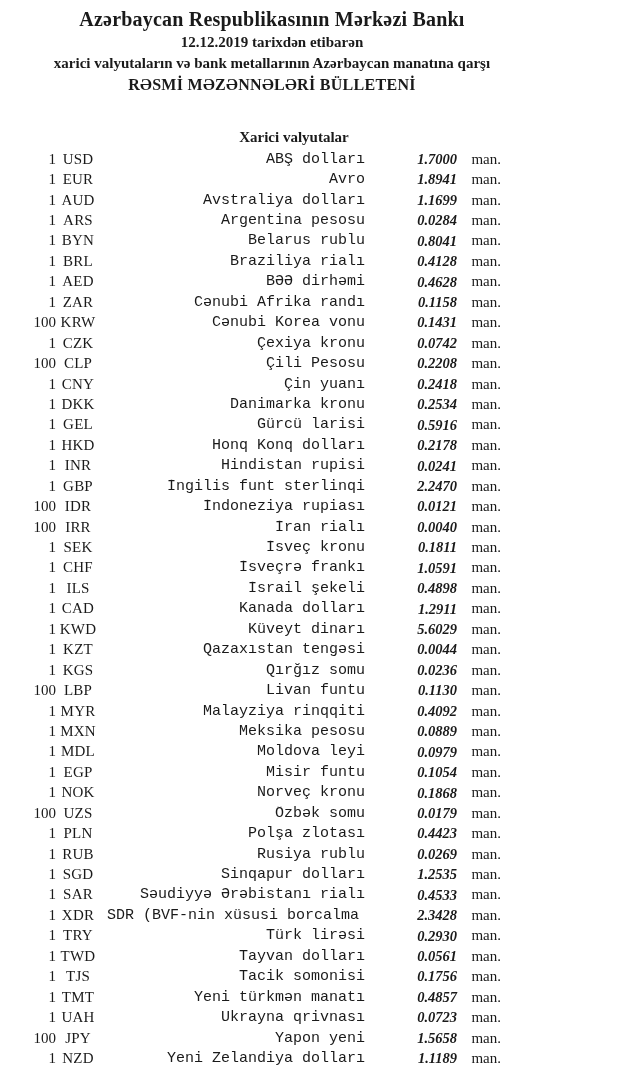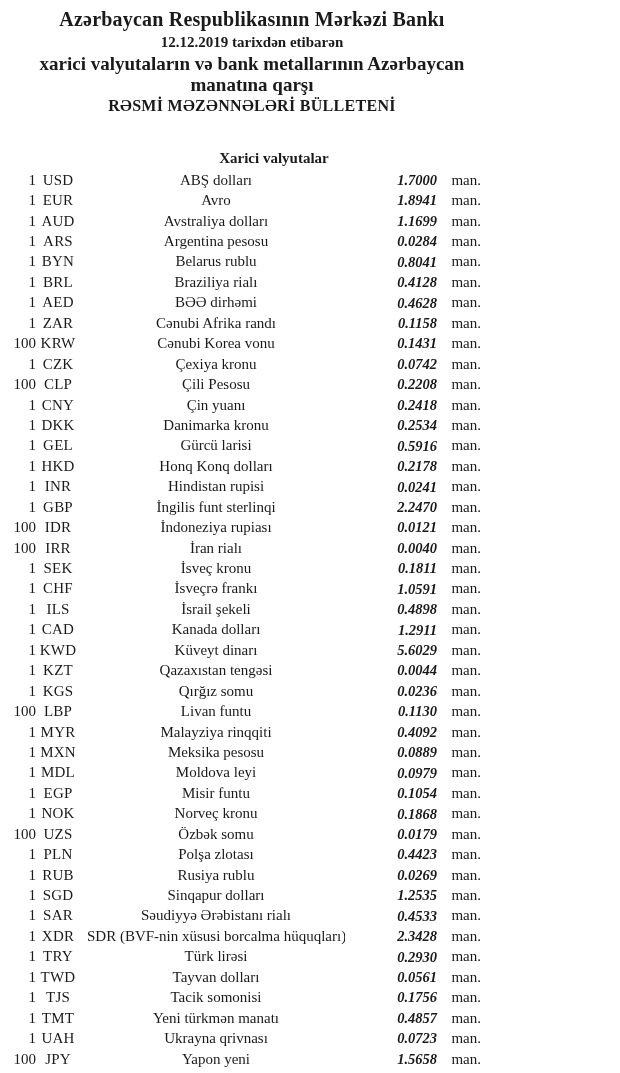--- a/index.html
+++ b/index.html
@@ -12,36 +12,37 @@
     height: 1073px;
     overflow: hidden;
     font-family: "Liberation Serif", "DejaVu Serif", serif;
     color: #1a1a1a;
     -webkit-font-smoothing: antialiased;
   }
   .page {
     width: 504px;
     height: 1073px;
     position: relative;
+    padding-left: 20px;
   }
   header { text-align: center; }
   .title {
     padding-top: 7px;
     font-size: 20px;
     font-weight: bold;
     line-height: 25px;
     letter-spacing: 0.2px;
   }
   .date-line {
     font-size: 15px;
     font-weight: bold;
     line-height: 21px;
   }
   .subtitle {
-    font-size: 19px;
+    font-size: 15px;
     font-weight: bold;
     line-height: 21px;
   }
   .bulletin-title {
     font-size: 16px;
     font-weight: bold;
     line-height: 22px;
     letter-spacing: 0.3px;
   }
   .section-title {
@@ -65,24 +66,25 @@
     line-height: 1;
   }
   .row .nominal {
     text-align: right;
   }
   .row .code {
     text-align: center;
     letter-spacing: 0.2px;
   }
   .row .name {
-    text-align: center;
+    text-align: right;
     padding-left: 7px;
     white-space: nowrap;
     overflow: hidden;
+    font-family: Liberation Mono, monospace;
   }
   .row .rate {
     text-align: right;
     font-weight: bold;
     font-style: italic;
     font-size: 14.5px;
   }
   .row .unit {
     text-align: right;
     padding-left: 11px;

